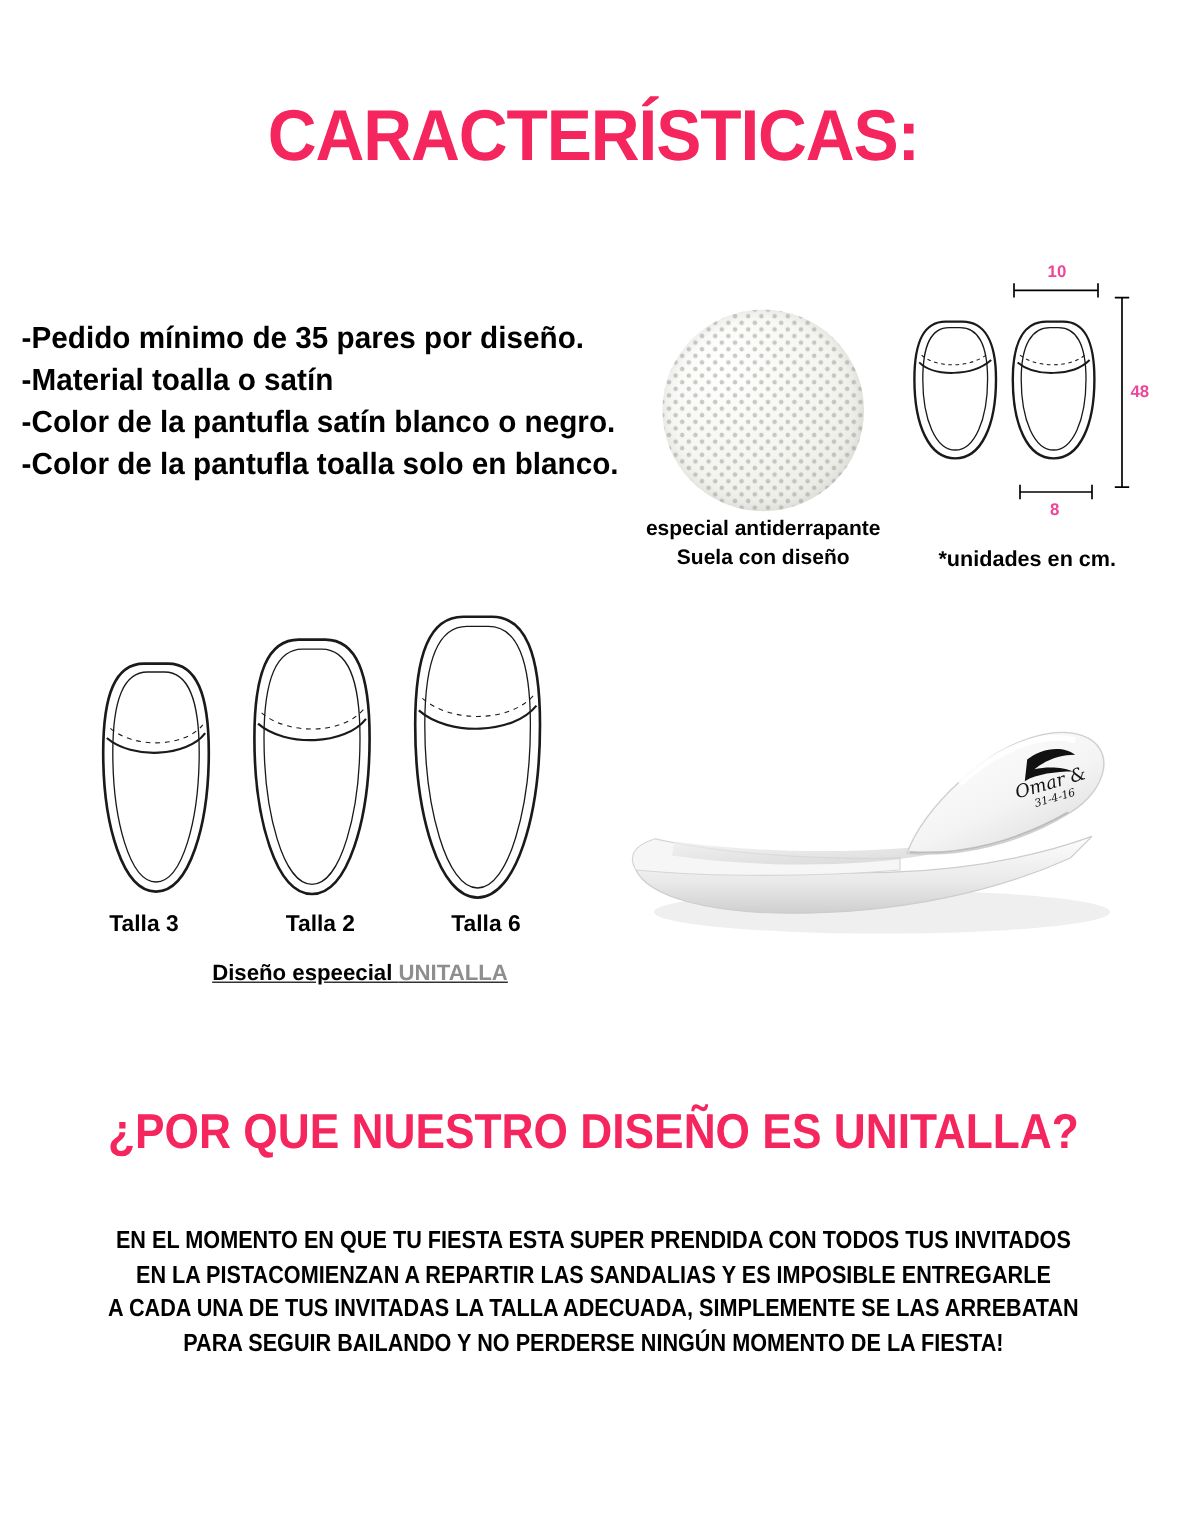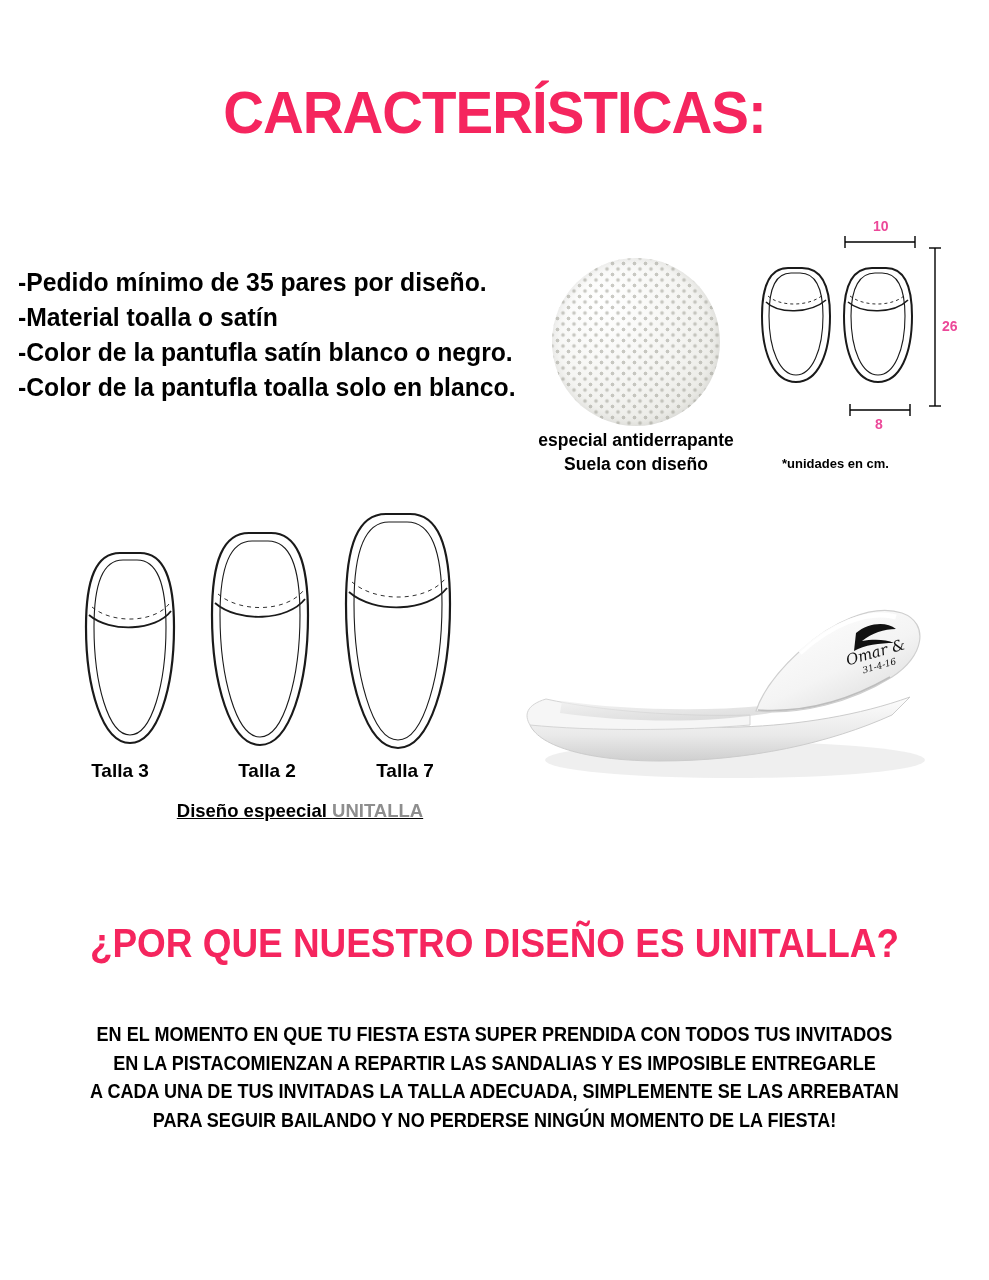--- a/index.html
+++ b/index.html
@@ -102,21 +102,21 @@
   .dim-label {
     position: absolute;
     font-size: 14px;
     font-weight: bold;
     color: #ec4899;
   }
   .units-note {
     position: absolute;
     top: 456px;
     left: 782px;
-    font-size: 13px;
+    font-size: 18px;
     font-weight: bold;
     color: #000;
     white-space: nowrap;
   }
 
   
   .size-row {
     position: absolute;
     top: 495px;
     left: 70px;
@@ -244,21 +244,21 @@
         <line x1="179" y1="176" x2="191" y2="176"></line>
       </g>
 
       <g stroke="#000" stroke-width="1.4">
         <line x1="100" y1="180" x2="160" y2="180"></line>
         <line x1="100" y1="174" x2="100" y2="186"></line>
         <line x1="160" y1="174" x2="160" y2="186"></line>
       </g>
     </svg>
     <span class="dim-label" style="top:-12px; left:123px;">10</span>
-    <span class="dim-label" style="top:88px; left:192px;">26</span>
+    <span class="dim-label" style="top:88px; left:192px;">48</span>
     <span class="dim-label" style="top:186px; left:125px;">8</span>
   </div>
   <div class="units-note">*unidades en cm.</div>
 
   <div class="size-row">
 
     <svg width="130" height="260" viewBox="0 0 130 260" style="position:absolute; left:0; top:40px;">
       <g fill="#ffffff" stroke="#1a1a1a" stroke-width="2.2">
         <path d="M50 18 C26 18 16 44 16 92 C16 152 32 208 60 208 C88 208 104 152 104 92 C104 44 94 18 70 18 Z"></path>
         <path d="M53 25 C33 25 24 48 24 92 C24 148 38 200 60 200 C82 200 96 148 96 92 C96 48 87 25 67 25 Z" fill="none" stroke-width="1.1"></path>
@@ -281,21 +281,21 @@
         <path d="M58 14 C30 14 18 45 18 104 C18 180 38 248 70 248 C102 248 122 180 122 104 C122 45 110 14 82 14 Z"></path>
         <path d="M61 22 C37 22 26 50 26 104 C26 173 44 240 70 240 C96 240 114 173 114 104 C114 50 103 22 79 22 Z" fill="none" stroke-width="1.1"></path>
         <path d="M21 92 C46 114 100 112 119 88" fill="none" stroke-width="1.8"></path>
         <path d="M24 82 C48 103 98 102 117 79" fill="none" stroke-width="0.9" stroke-dasharray="4 4"></path>
       </g>
     </svg>
   </div>
 
   <div class="size-label" style="left:60px;">Talla 3</div>
   <div class="size-label" style="left:207px;">Talla 2</div>
-  <div class="size-label" style="left:345px;">Talla 7</div>
+  <div class="size-label" style="left:345px;">Talla 6</div>
 
   <div class="unitalla-caption">
     <span>Diseño espeecial </span><span class="hl">UNITALLA</span>
   </div>
 
   <div class="photo-wrap">
     <svg width="470" height="240" viewBox="0 0 470 240">
       <defs>
         <linearGradient id="gSole" x1="0" y1="0" x2="0" y2="1">
           <stop offset="0%" stop-color="#fdfdfd"></stop>

